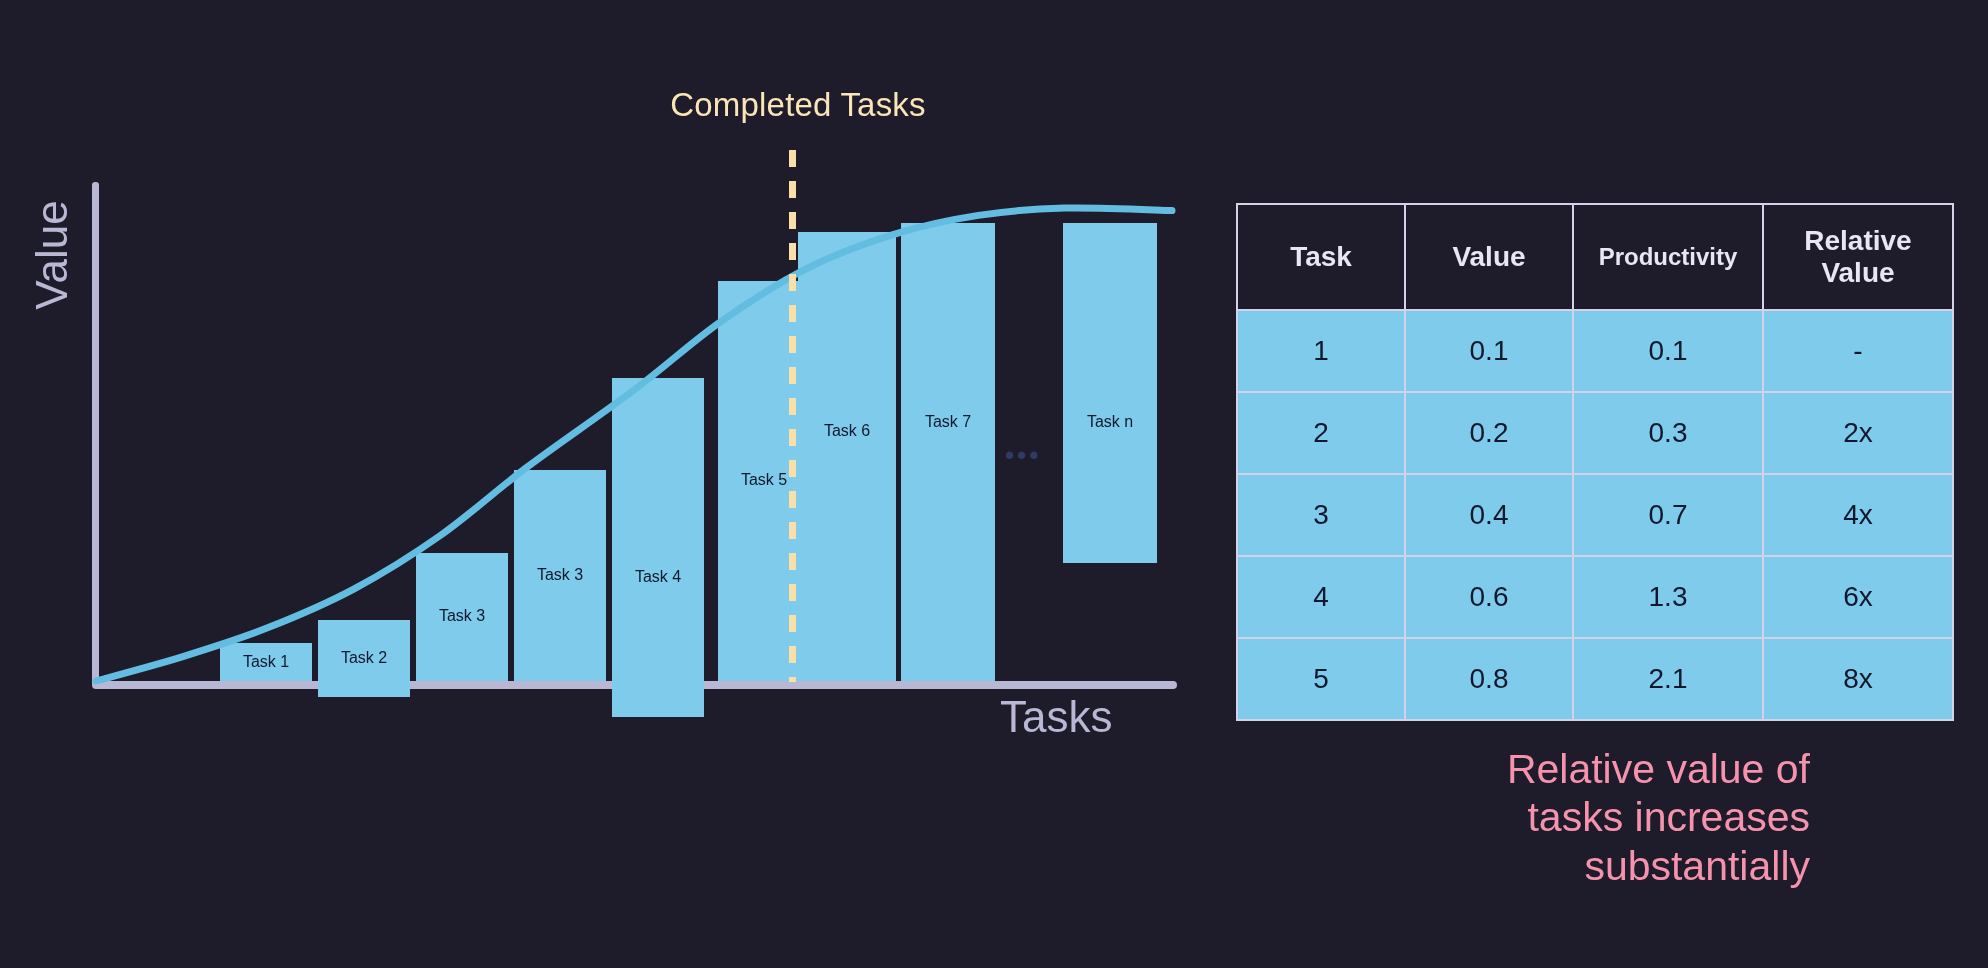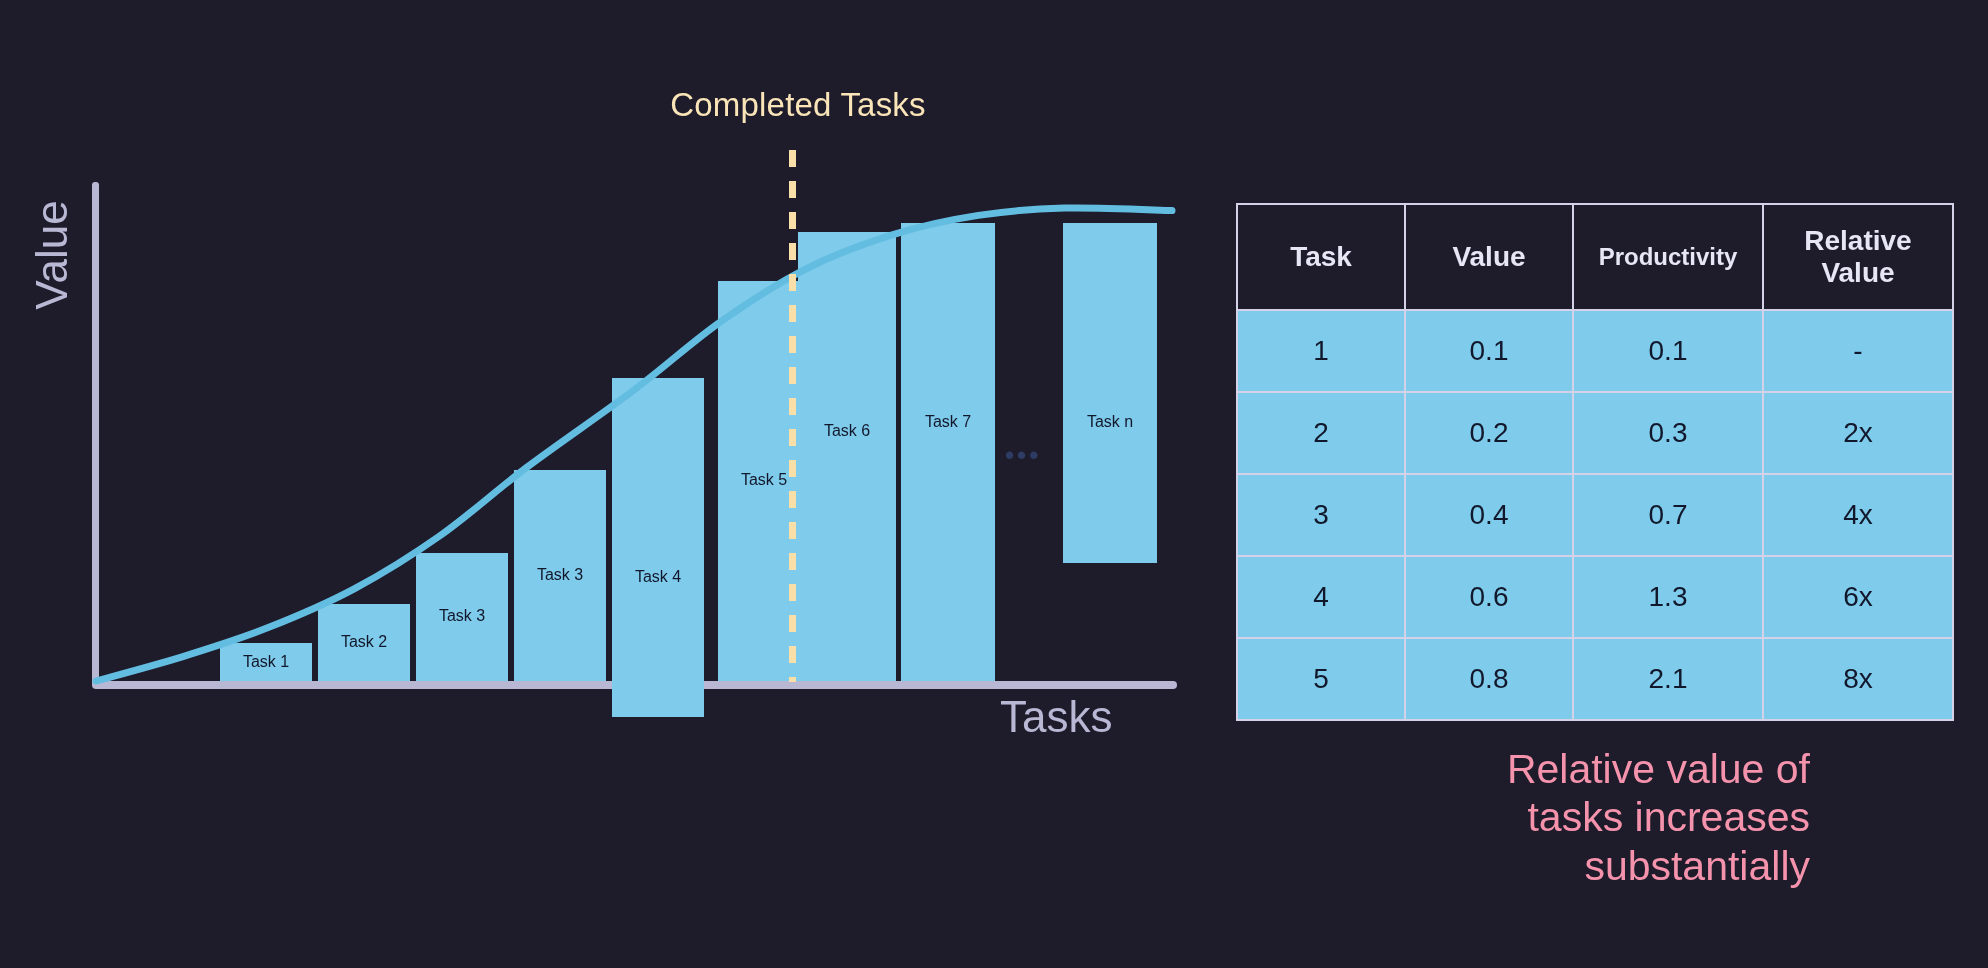--- a/index.html
+++ b/index.html
@@ -132,21 +132,21 @@
       <div class="axis" id="y-axis"></div>
       <div class="axis" id="x-axis"></div>
 
       <div id="y-axis-label">Value</div>
       <div id="x-axis-label">Tasks</div>
 
       <div id="bars">
           <div class="bar" style="left: 220px; width: 92px; top: 643px; height: 38px;">
             <div class="bar-label" style="top: 10px;">Task 1</div>
           </div>
-          <div class="bar" style="left: 318px; width: 92px; top: 604px; height: 77px;">
+          <div class="bar" style="left: 318px; width: 92px; top: 620px; height: 77px;">
             <div class="bar-label" style="top: 28.5px;">Task 2</div>
           </div>
           <div class="bar" style="left: 416px; width: 92px; top: 553px; height: 128px;">
             <div class="bar-label" style="top: 54px;">Task 3</div>
           </div>
           <div class="bar" style="left: 514px; width: 92px; top: 470px; height: 211px;">
             <div class="bar-label" style="top: 95.5px;">Task 3</div>
           </div>
           <div class="bar" style="left: 612px; width: 92px; top: 356px; height: 339px; margin-top: 22px;">
             <div class="bar-label" style="top: 190px;">Task 4</div>

